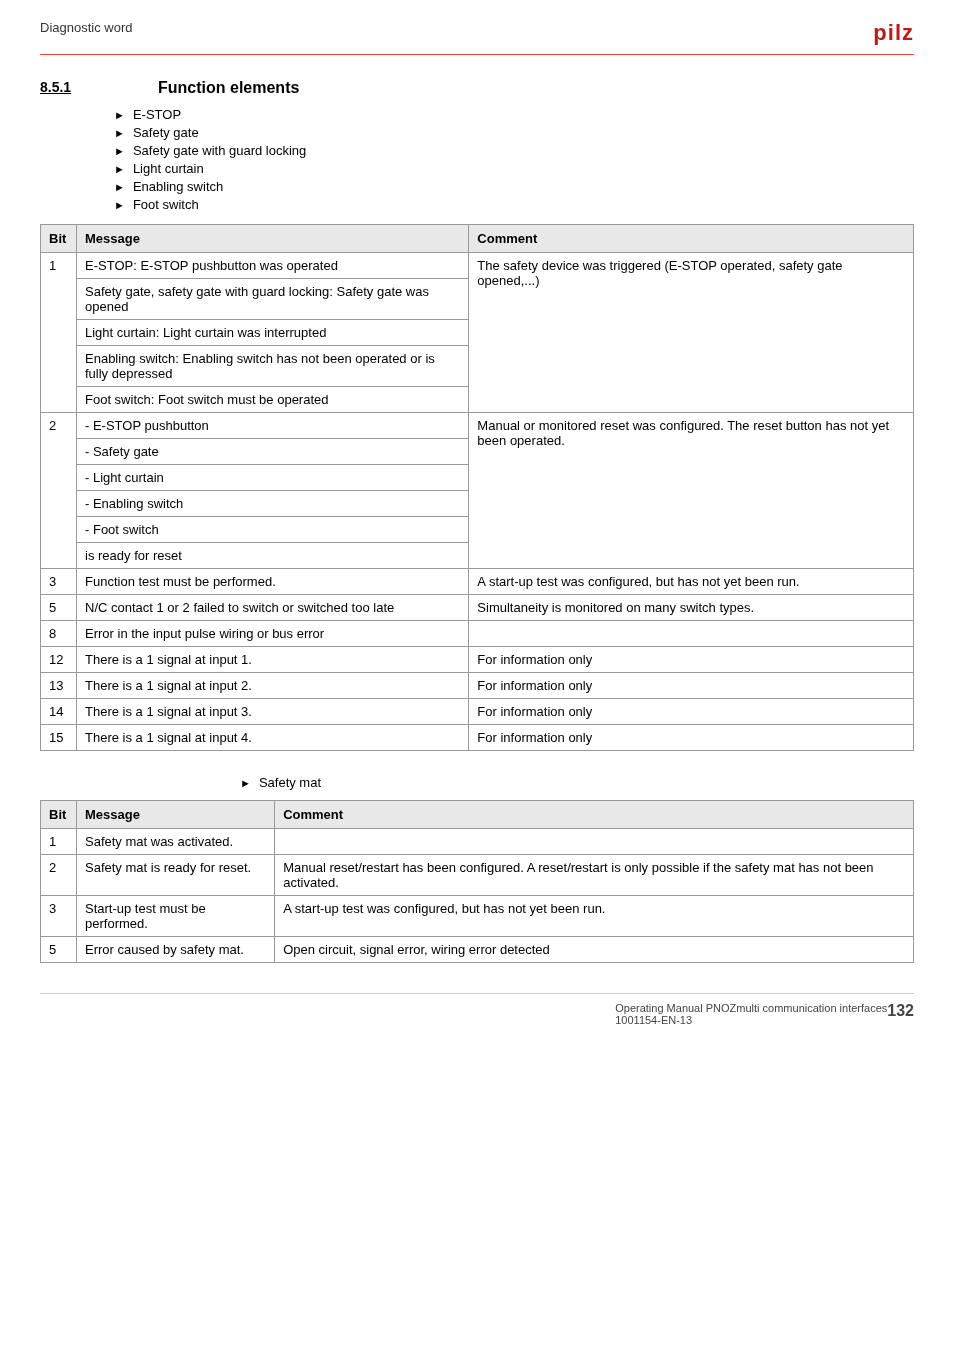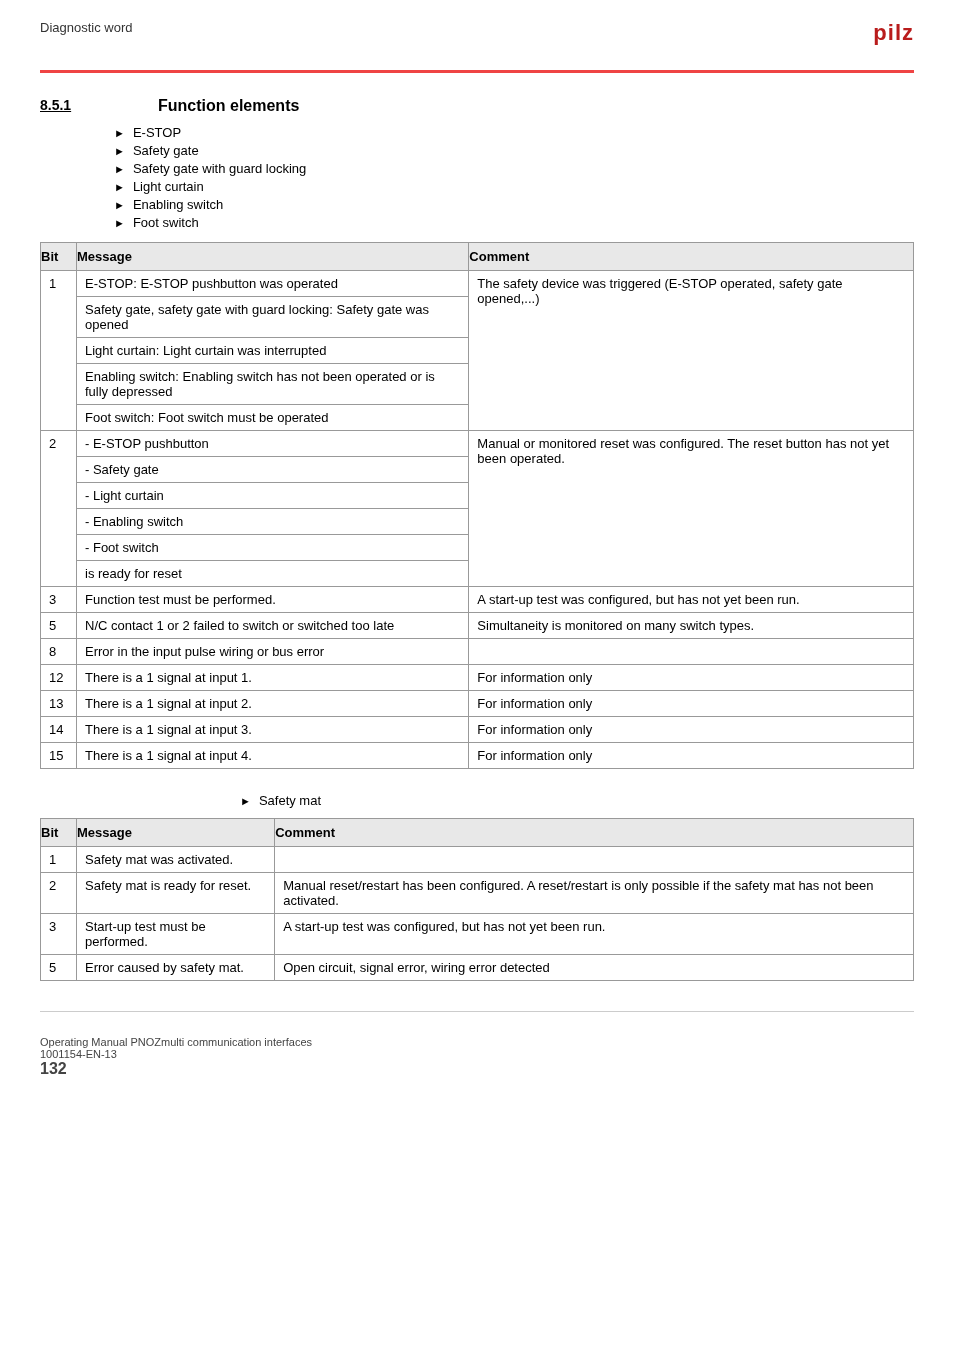--- a/index.html
+++ b/index.html
@@ -9,22 +9,22 @@
       background: #fff;
       color: #000;
       width: 954px;
       min-height: 1350px;
       padding: 20px 40px 40px 40px;
     }
     .header {
       display: flex;
       justify-content: space-between;
       align-items: flex-start;
-      border-bottom: 3px solid #ef4444;
-      padding-bottom: 24px;
+      border-bottom: 1px solid #ef4444;
+      padding-bottom: 8px;
       margin-bottom: 24px;
     }
     .header-title {
       font-size: 13px;
       color: #333;
     }
     .logo {
       font-weight: bold;
       font-size: 22px;
       color: #b91c1c;
@@ -64,21 +64,21 @@
     }
     table {
       width: 100%;
       border-collapse: collapse;
       margin-bottom: 24px;
       font-size: 13px;
     }
     th {
       background: #e8e8e8;
       border: 1px solid #999;
-      padding: 6px 0;
+      padding: 6px 8px;
       text-align: left;
       font-weight: bold;
     }
     td {
       border: 1px solid #999;
       padding: 5px 8px;
       vertical-align: top;
     }
     td.bit-col {
       width: 36px;
@@ -91,26 +91,25 @@
       display: flex;
       align-items: center;
       gap: 8px;
       margin-bottom: 10px;
       margin-left: 200px;
       font-size: 13px;
     }
     .footer {
       border-top: 1px solid #ccc;
       margin-top: 30px;
-      padding-top: 24px;
+      padding-top: 8px;
       display: flex;
       justify-content: flex-end;
       font-size: 11px;
       color: #444;
-      flex-direction: column;
     }
   </style>
 </head>
 <body>
 
 <div class="header">
   <span class="header-title">Diagnostic word</span>
   <span class="logo">pilz</span>
 </div>
 

